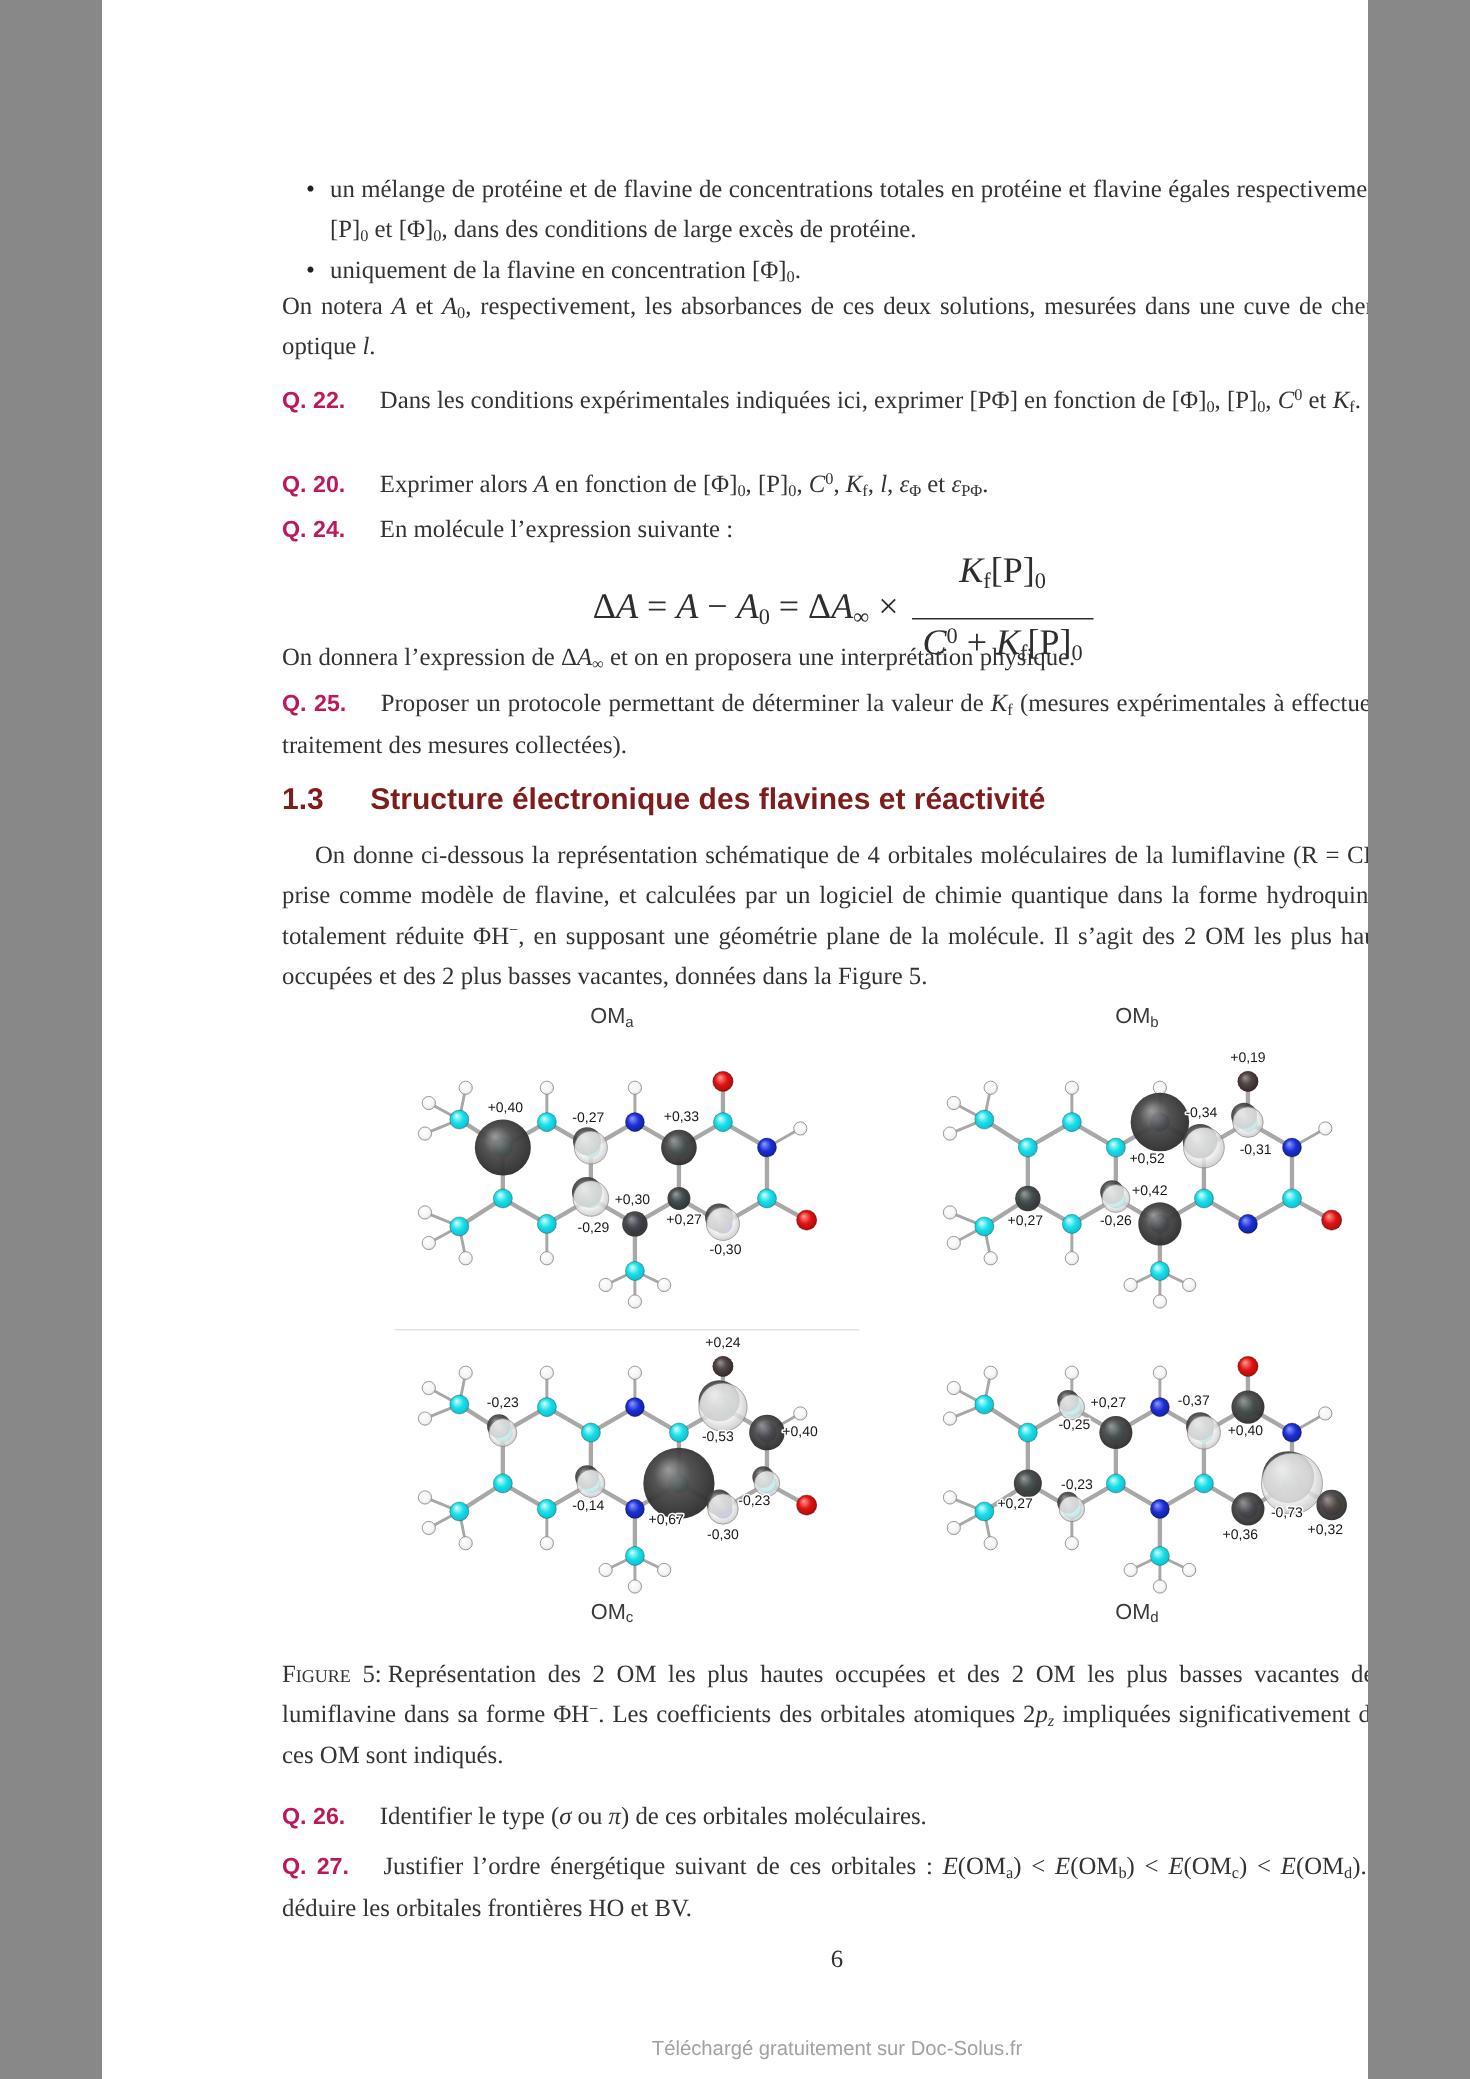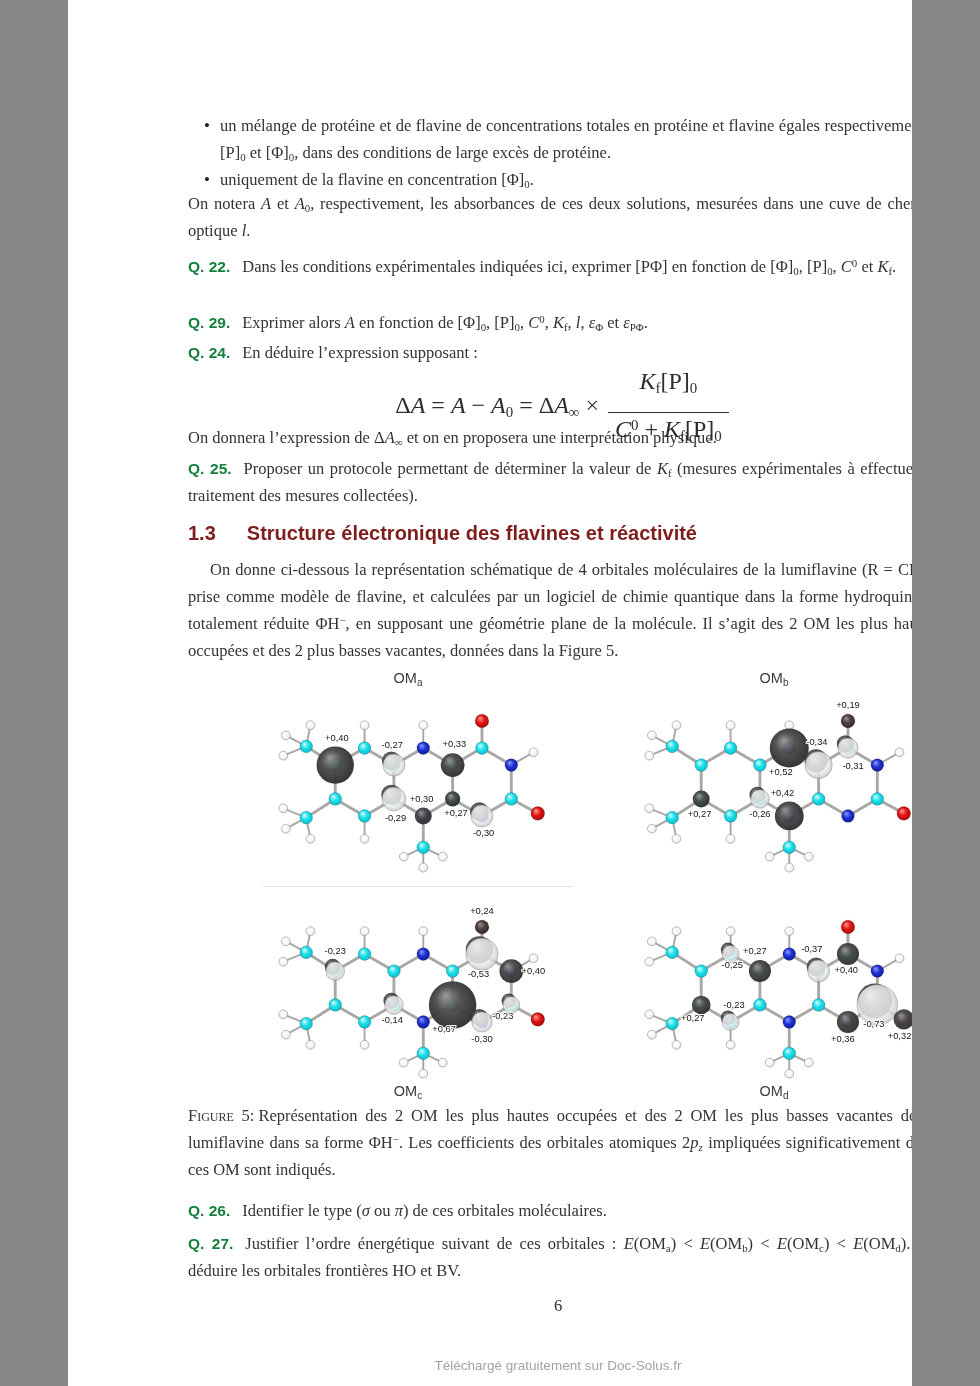--- a/index.html
+++ b/index.html
@@ -5,36 +5,36 @@
   html,body{margin:0;padding:0;background:#888;}
   .page{position:relative;width:844px;height:1386px;background:#ffffff;margin:0 auto;
         overflow:hidden;font-family:"Liberation Serif","DejaVu Serif",serif;color:#333;}
   .abs{position:absolute;left:120px;width:748px;}
   .txt{font-size:16.5px;line-height:27px;text-align:justify;}
   .it{font-style:italic;}
   sub{font-size:66%;line-height:0;vertical-align:-0.25em;}
   sup{font-size:66%;line-height:0;vertical-align:0.5em;}
   .sc{font-variant:small-caps;}
   .qlab{font-family:"Liberation Sans","DejaVu Sans",sans-serif;font-weight:700;
-        font-size:15.5px;color:#15803d;margin-right:12px;}
+        font-size:15.5px;color:#be185d;margin-right:23px;}
   .bullet{position:relative;padding-left:32px;}
   .bullet::before{content:"•";position:absolute;left:16px;top:0;font-size:17px;color:#222;}
   
   .eq{display:flex;justify-content:center;align-items:center;gap:9px;
       font-size:24px;color:#2e2e2e;}
   .eq sub,.eq sup{font-size:62%;}
   .frac{display:inline-flex;flex-direction:column;text-align:center;}
   .frac .num{padding:0 7px 17px;border-bottom:1.4px solid #2e2e2e;}
   .frac .den{padding:3px 7px 0;}
   
   .sect{font-family:"Liberation Sans","DejaVu Sans",sans-serif;font-weight:700;
         font-size:20px;color:#7f1d1d;display:flex;gap:31px;}
   
   #b-figure{left:165px;width:700px;}
-  .om-grid{display:grid;grid-template-columns:350px 350px;position:relative;gap:16px;}
+  .om-grid{display:grid;grid-template-columns:350px 350px;position:relative;}
   .om-panel{display:flex;flex-direction:column;align-items:center;}
   .om-title{font-family:"Liberation Sans","DejaVu Sans",sans-serif;font-size:14.5px;
             color:#3a3a3a;height:17px;line-height:17px;}
   .om-title sub{font-size:10px;}
   .mol-svg{width:292px;height:190px;display:block;}
   .row-divider{position:absolute;top:216px;left:30px;width:310px;border-top:1px solid #e3e3e3;}
   .coef{font-family:"Liberation Sans","DejaVu Sans",sans-serif;font-size:11px;fill:#161616;
         text-anchor:middle;paint-order:stroke;stroke:#ffffff;stroke-width:2.4px;stroke-linejoin:round;}
   .caplab{margin-right:4px;}
   .center{left:0;width:980px;text-align:center;}
@@ -49,23 +49,23 @@
 
   <div class="abs" id="b-bullets" style="top:112px">
     <div class="txt bullet"><span>un mélange de protéine et de flavine de concentrations totales en protéine et flavine égales respectivement à [P]<sub>0</sub> et [Φ]<sub>0</sub>, dans des conditions de large excès de protéine.</span></div>
     <div class="txt bullet"><span>uniquement de la flavine en concentration [Φ]<sub>0</sub>.</span></div>
   </div>
 
   <div class="abs txt" id="b-notera" style="top:190px"><span>On notera <span class="it">A</span> et <span class="it">A</span><sub>0</sub>, respectivement, les absorbances de ces deux solutions, mesurées dans une cuve de chemin optique <span class="it">l</span>.</span></div>
 
   <div class="abs txt" id="b-q22" style="top:253px"><b class="qlab">Q. 22.</b><span>Dans les conditions expérimentales indiquées ici, exprimer [PΦ] en fonction de [Φ]<sub>0</sub>, [P]<sub>0</sub>, <span class="it">C</span><sup>0</sup> et <span class="it">K</span><sub>f</sub>.</span></div>
 
-  <div class="abs txt" id="b-q23" style="top:309px"><b class="qlab">Q. 29.</b><span>Exprimer alors <span class="it">A</span> en fonction de [Φ]<sub>0</sub>, [P]<sub>0</sub>, <span class="it">C</span><sup>0</sup>, <span class="it">K</span><sub>f</sub>, <span class="it">l</span>, <span class="it">ε</span><sub>Φ</sub> et <span class="it">ε</span><sub>PΦ</sub>.</span></div>
-
-  <div class="abs txt" id="b-q24" style="top:339px"><b class="qlab">Q. 24.</b><span>En déduire l’expression supposant :</span></div>
+  <div class="abs txt" id="b-q23" style="top:309px"><b class="qlab">Q. 20.</b><span>Exprimer alors <span class="it">A</span> en fonction de [Φ]<sub>0</sub>, [P]<sub>0</sub>, <span class="it">C</span><sup>0</sup>, <span class="it">K</span><sub>f</sub>, <span class="it">l</span>, <span class="it">ε</span><sub>Φ</sub> et <span class="it">ε</span><sub>PΦ</sub>.</span></div>
+
+  <div class="abs txt" id="b-q24" style="top:339px"><b class="qlab">Q. 24.</b><span>En molécule l’expression suivante :</span></div>
 
   <div class="abs eq" id="b-equation" style="top:368px">
     <span>Δ<span class="it">A</span> = <span class="it">A</span> − <span class="it">A</span><sub>0</sub> = Δ<span class="it">A</span><sub>∞</sub> ×</span>
     <span class="frac">
       <span class="num"><span class="it">K</span><sub>f</sub>[P]<sub>0</sub></span>
       <span class="den"><span class="it">C</span><sup>0</sup> + <span class="it">K</span><sub>f</sub>[P]<sub>0</sub></span>
     </span>
   </div>
 
   <div class="abs txt" id="b-donnera" style="top:424px"><span>On donnera l’expression de Δ<span class="it">A</span><sub>∞</sub> et on en proposera une interprétation physique.</span></div>

